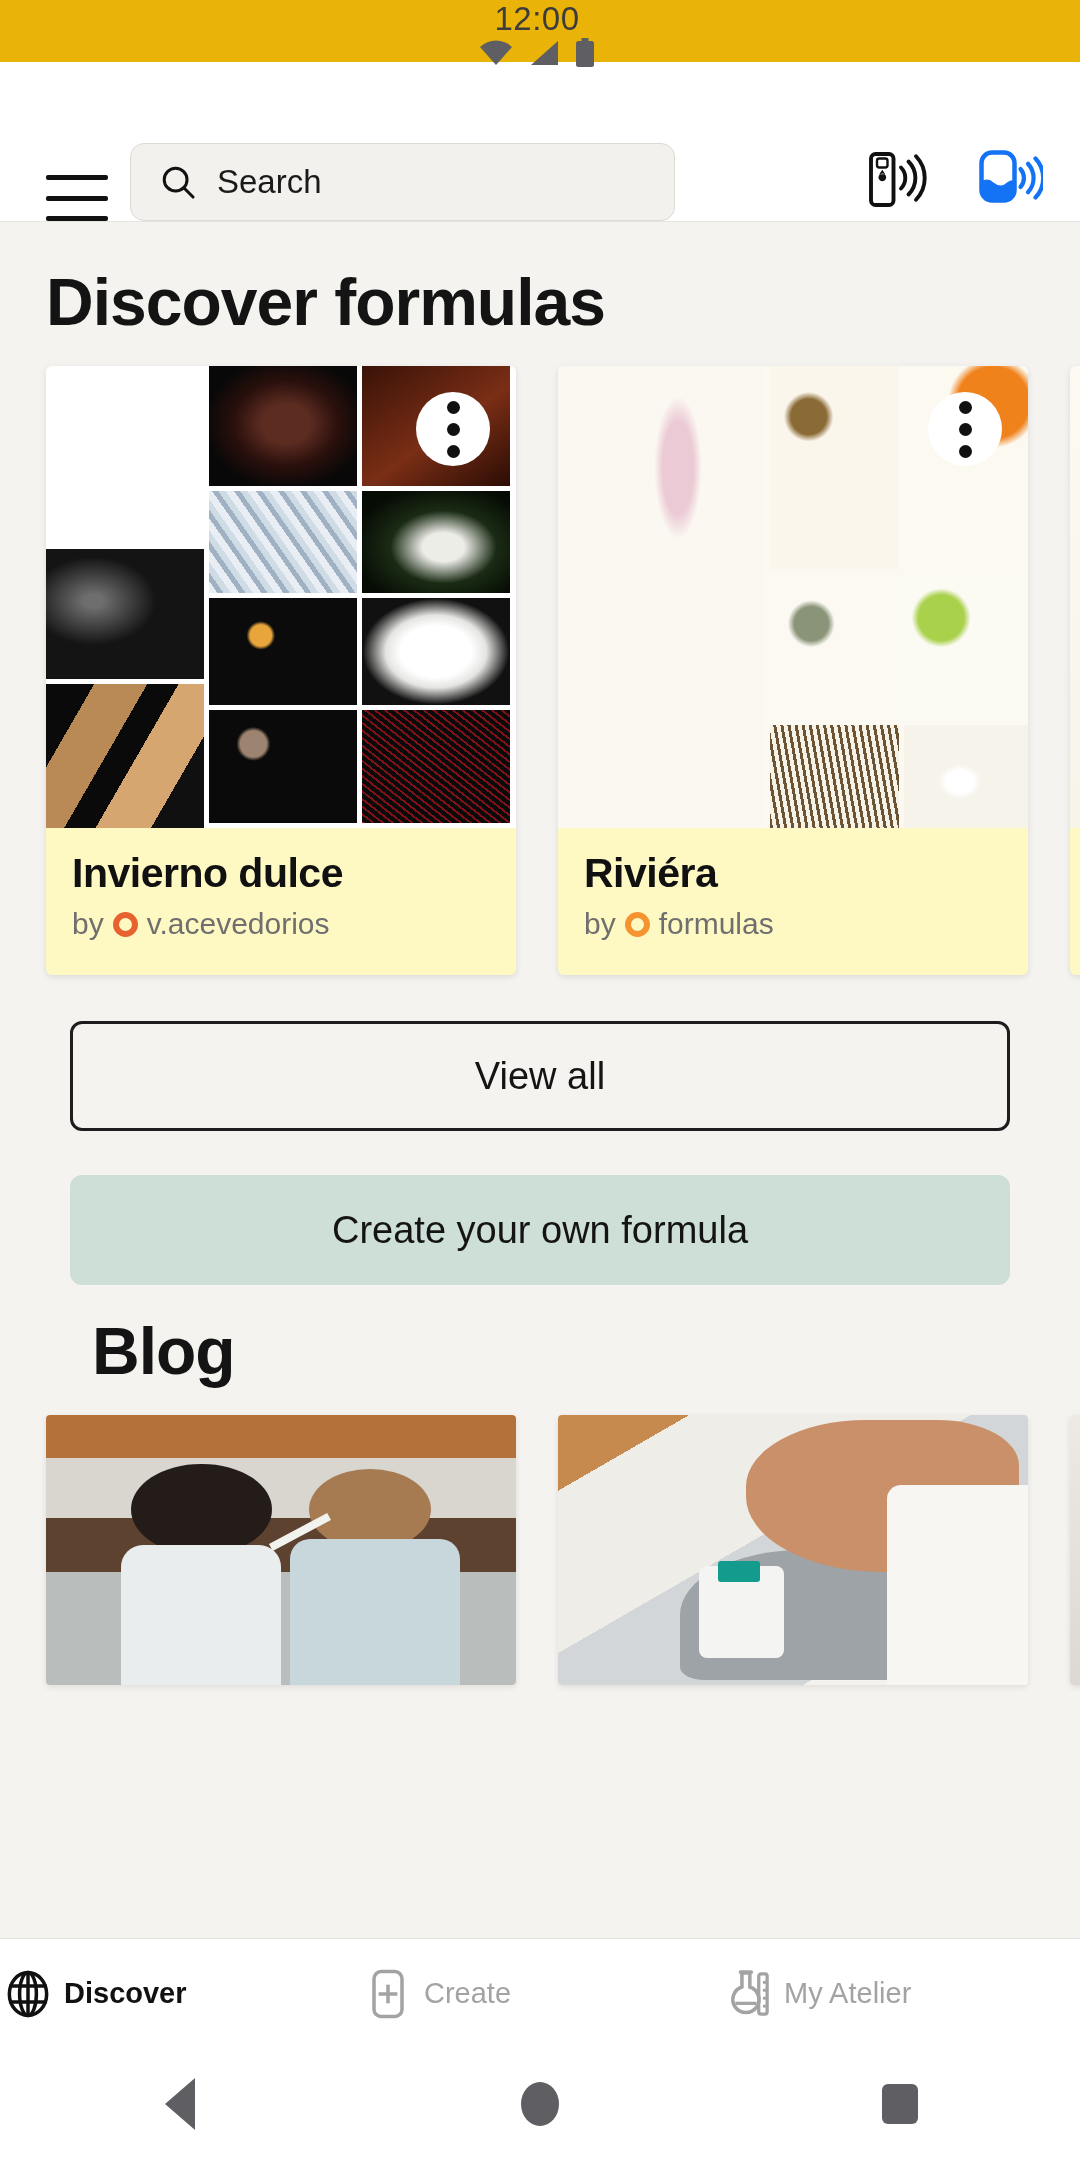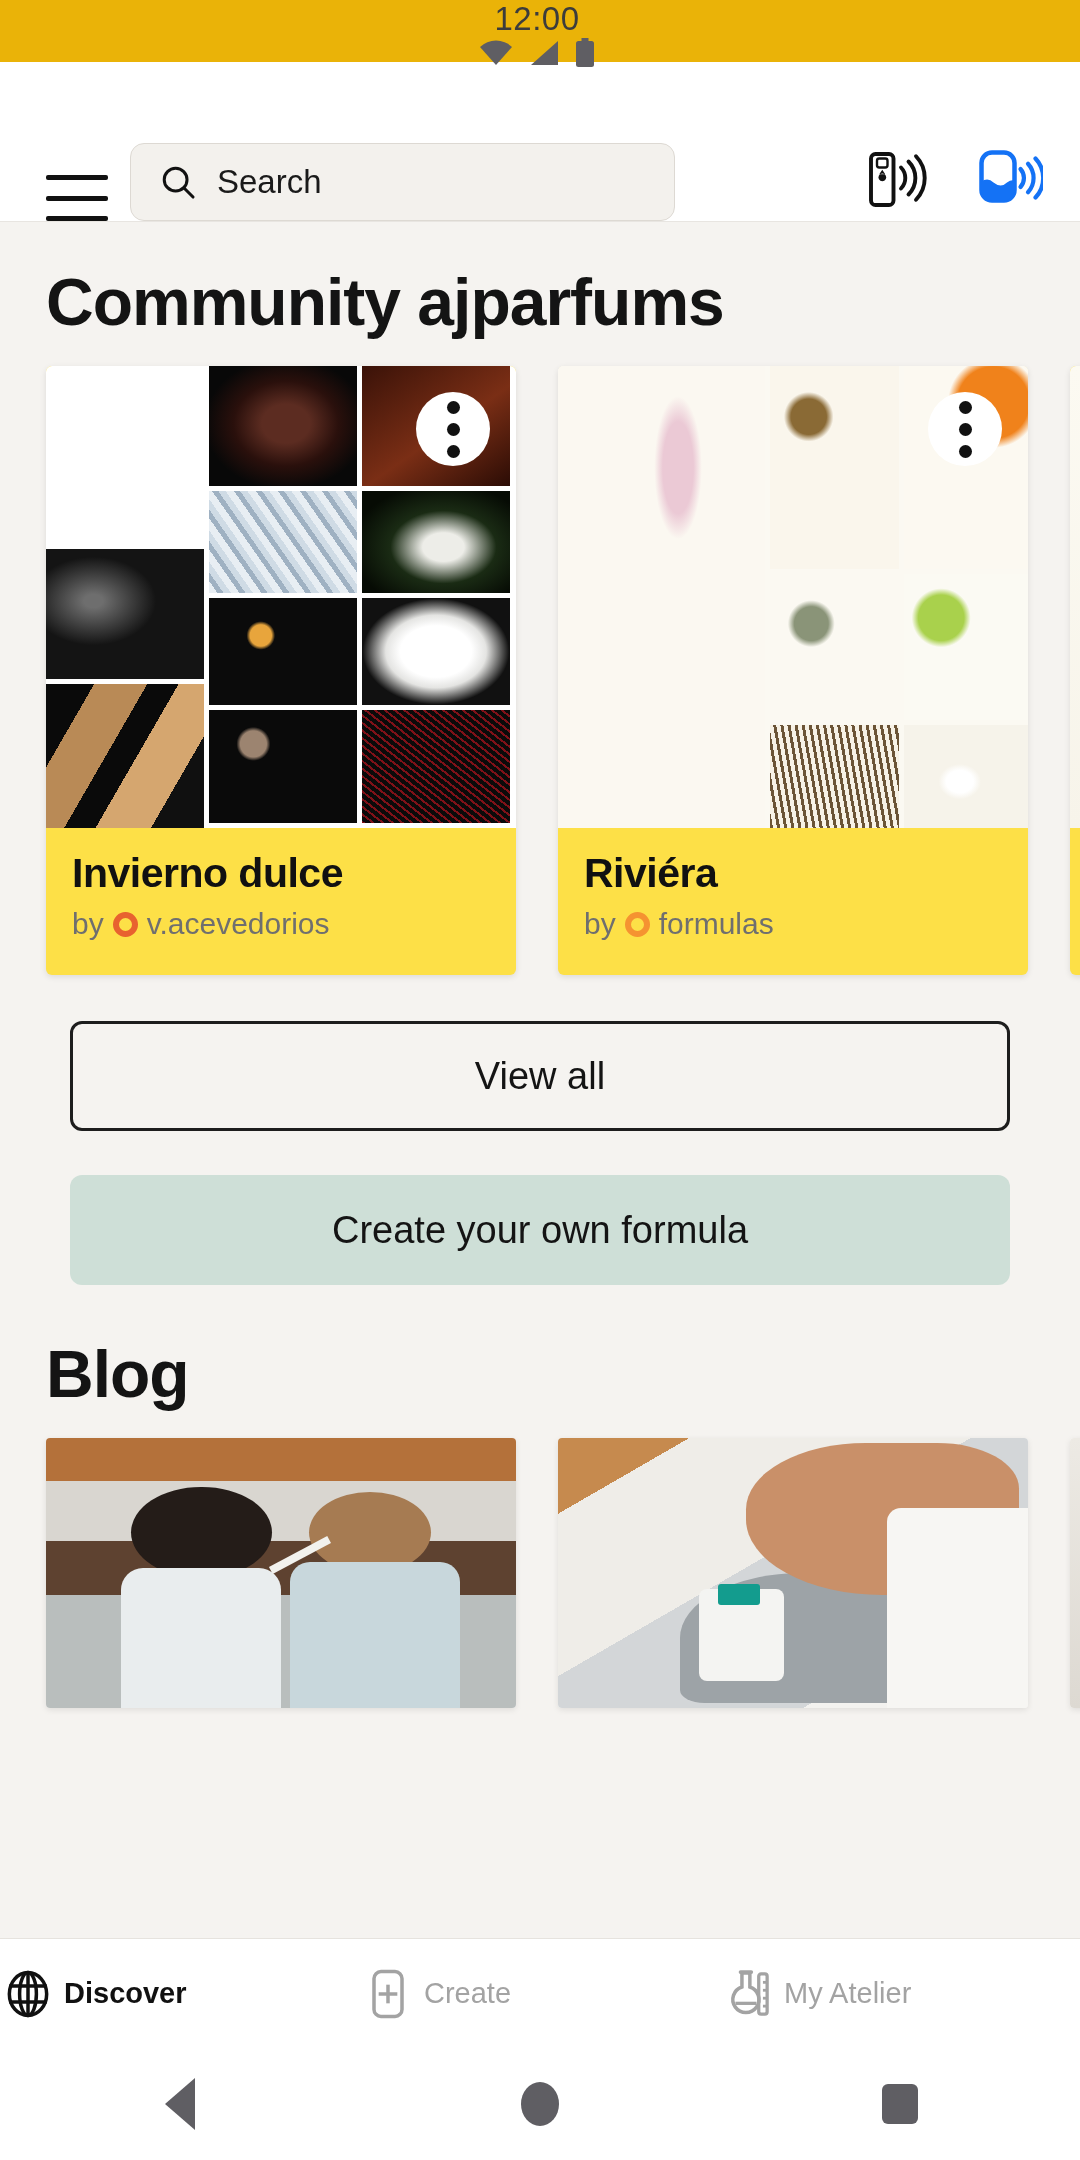--- a/index.html
+++ b/index.html
@@ -46,26 +46,26 @@
   
   .content {
     position:absolute; top:222px; left:0; right:0; bottom:222px;
     background:#F5F3F0; overflow:hidden;
   }
 
   .section-title {
     font-size:66px; font-weight:bold; color:#141414;
     letter-spacing:-1px; padding:42px 46px 26px;
   }
-  .section-title.blog { padding-top:51px; }
+  .section-title.blog { padding-top:28px;margin-left:46px; }
 
   
   .carousel { display:flex; gap:42px; padding:0 46px; }
   .formula-card {
-    width:470px; flex:none; background:#fde047;
+    width:470px; flex:none; background:#fef9c3;
     border-radius:6px; overflow:hidden;
     box-shadow:0 2px 6px rgba(0,0,0,.10);
   }
   .formula-card.peek { width:24px; }
 
   .mosaic { position:relative; height:462px; display:flex; gap:5px; padding:0; }
   .mosaic-col { display:flex; flex-direction:column; gap:5px; }
   .tile { background-size:cover; background-position:center; }
 
   .card-body { padding:22px 26px 34px; }
@@ -186,21 +186,21 @@
         <path d="M33 18 a9 9 0 0 1 0 12" fill="none" stroke="#1472F5" stroke-width="2.8" stroke-linecap="round"></path>
         <path d="M38 14.5 a14 14 0 0 1 0 19" fill="none" stroke="#1472F5" stroke-width="2.8" stroke-linecap="round"></path>
         <path d="M43 11 a19 19 0 0 1 0 26" fill="none" stroke="#1472F5" stroke-width="2.8" stroke-linecap="round"></path>
       </svg>
     </div>
   </div>
 </div>
 
 <div class="content">
 
-  <div class="section-title">Community ajparfums</div>
+  <div class="section-title">Discover formulas</div>
 
   <div class="carousel">
 
     <div class="formula-card">
       <div class="mosaic" style="background:#fff;">
         <div class="overflow-btn">
             <i></i>
             <i></i>
             <i></i>
           </div>

